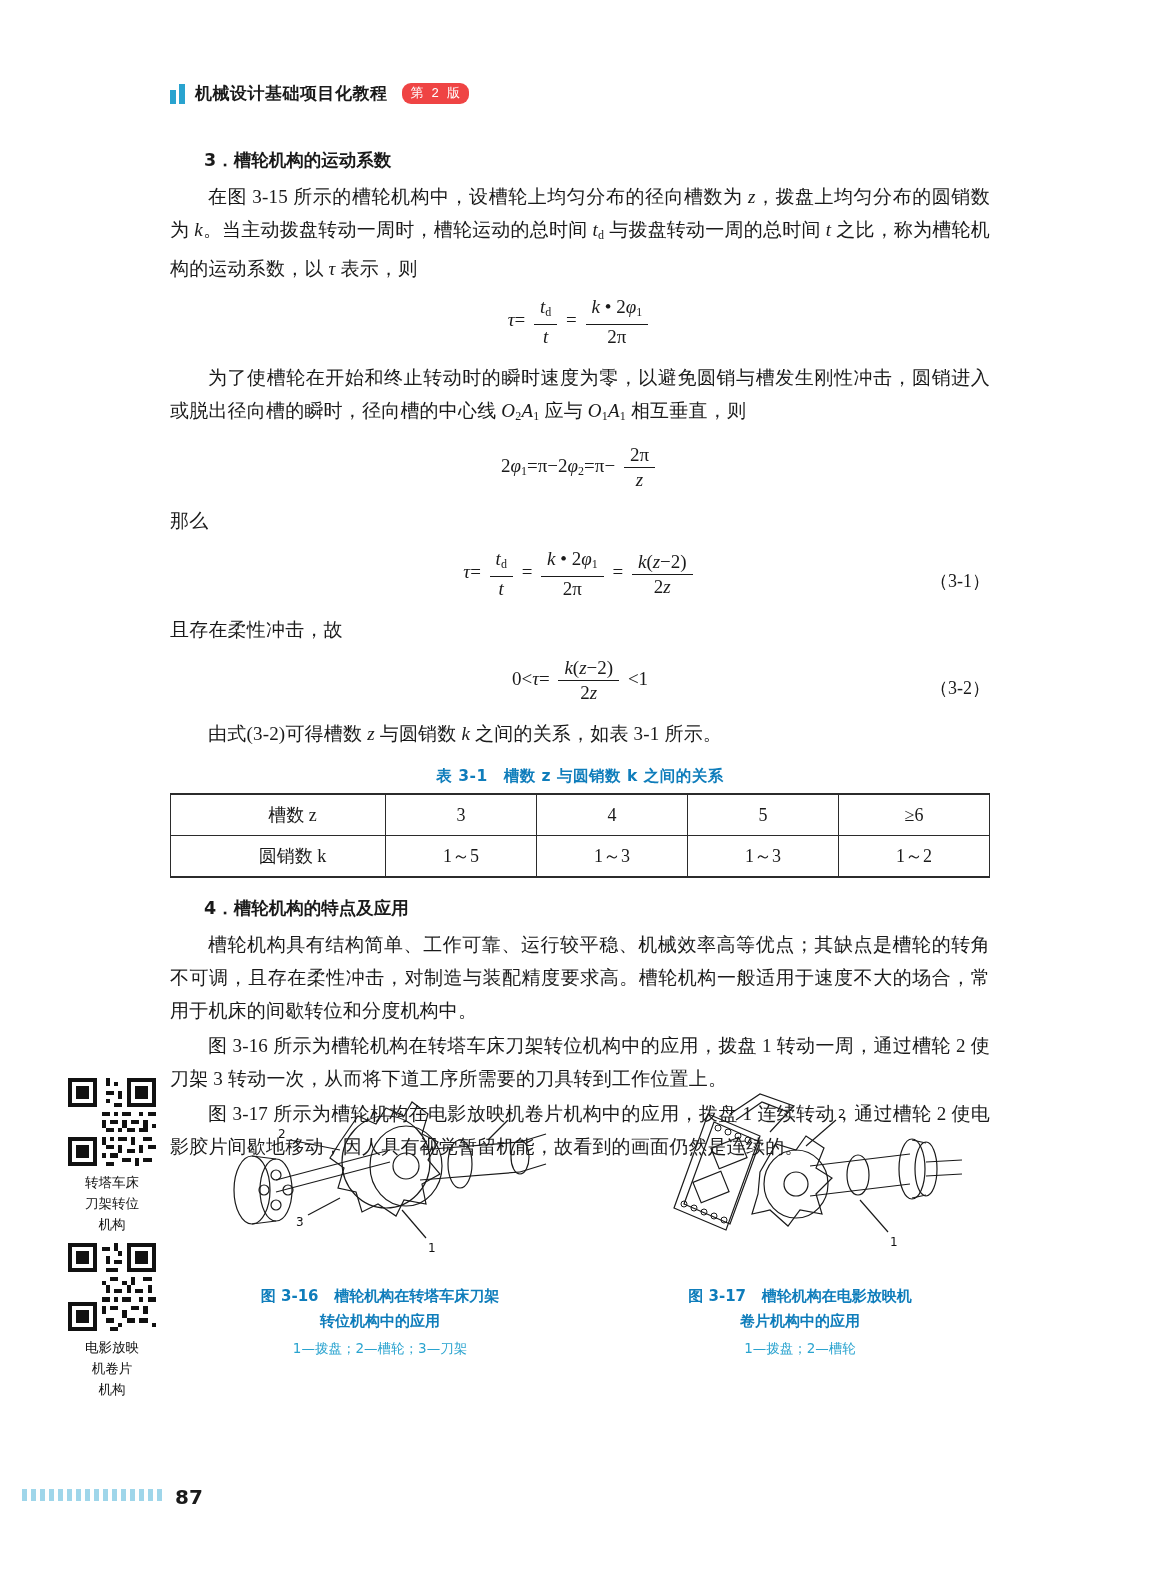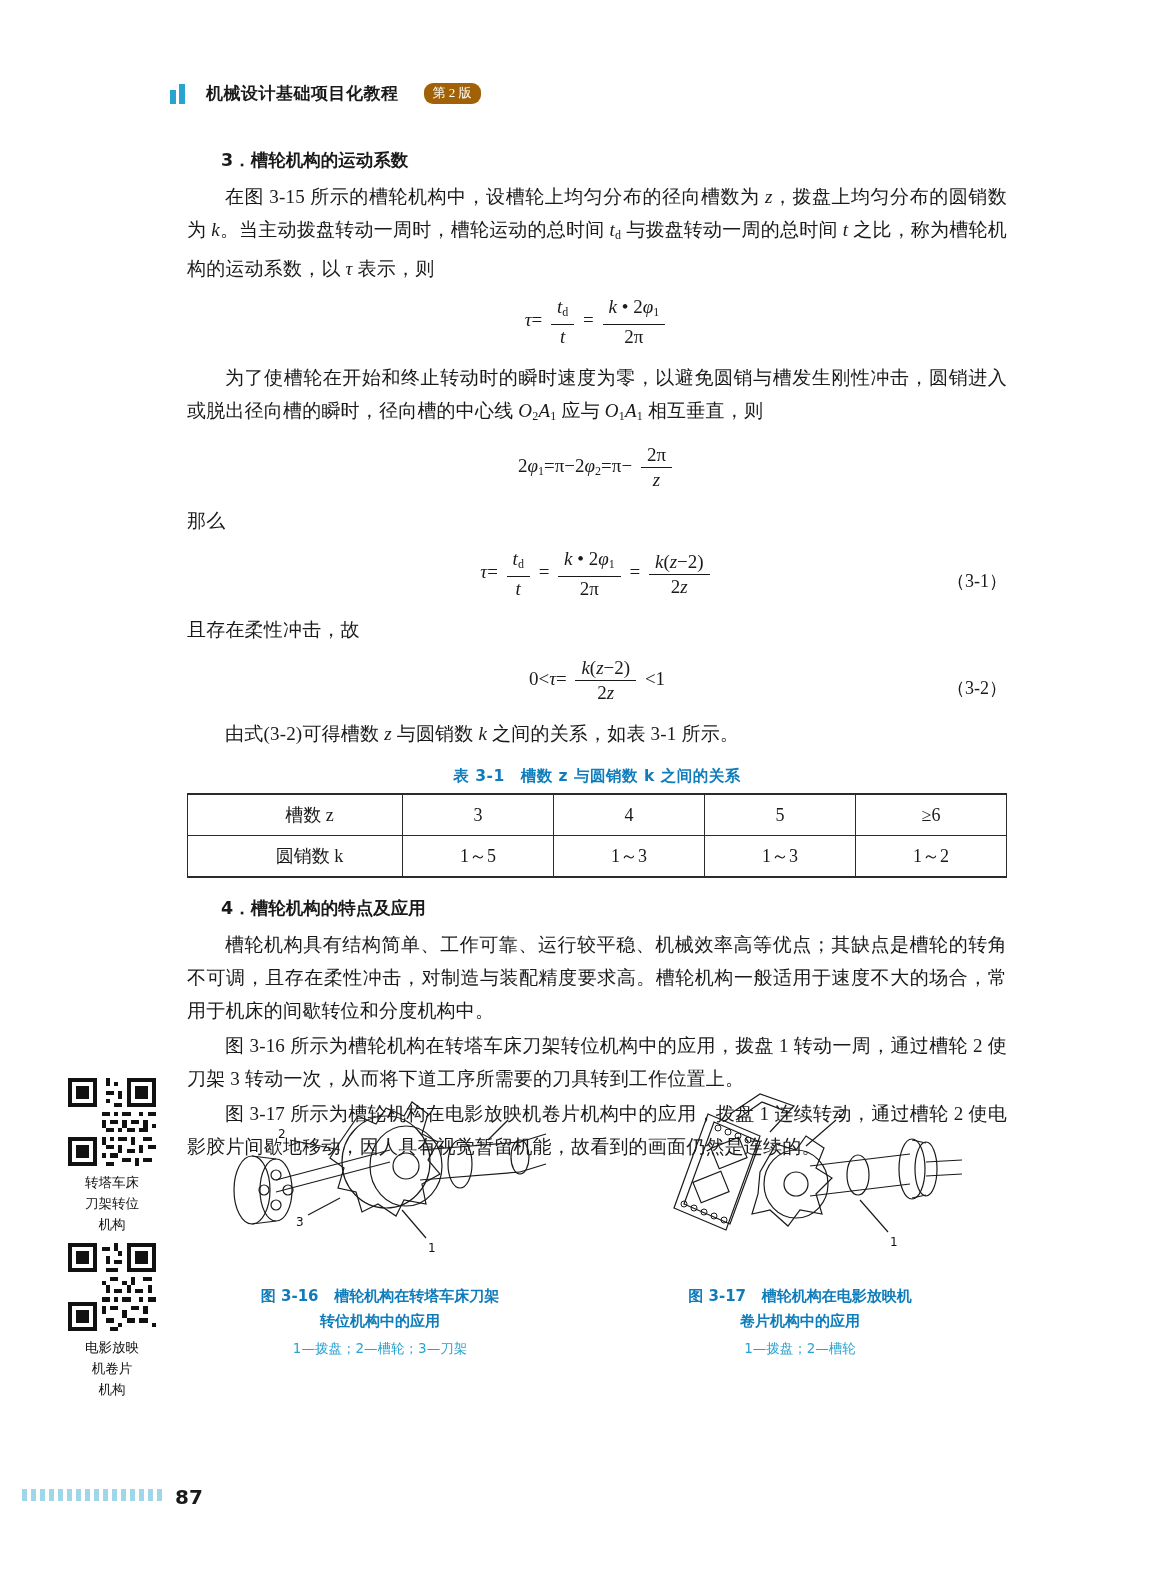--- a/index.html
+++ b/index.html
@@ -9,39 +9,39 @@
     font-family:"Liberation Serif", serif;
     color:#1a1a1a;
     position:relative;
     overflow:hidden;
   }
   .page{position:absolute;inset:0;}
 
   
   .header{
     position:absolute;left:170px;top:82px;width:820px;
-    display:flex;align-items:center;gap:21px;
+    display:flex;align-items:center;gap:10px;
   }
   .header-marks{display:flex;gap:3px;align-items:flex-end;}
   .header-marks i{display:block;width:6px;background:#29a3cf;}
   .header-marks i:nth-child(1){height:14px;}
   .header-marks i:nth-child(2){height:20px;}
   .header-title{
     font-family:"DejaVu Sans", sans-serif;
     font-size:17px;font-weight:bold;color:#1a1a1a;letter-spacing:0.5px;
   }
   .edition-badge{
-    font-family:Liberation Serif, serif;
-    font-size:13px;color:#ffffff;background:#a16207;
+    font-family:Liberation Mono, monospace;
+    font-size:13px;color:#ffffff;background:#ef4444;
     border-radius:9px;padding:1px 9px 2px 9px;margin-left:4px;
     display:inline-block;vertical-align:2px;
   }
 
   
-  .content{position:absolute;left:187px;top:130px;width:820px;}
+  .content{position:absolute;left:170px;top:130px;width:820px;}
   h3.sec{
     font-family:"DejaVu Sans", sans-serif;
     font-size:17.5px;font-weight:bold;margin:18px 0 8px 34px;
   }
   p.par{
     font-size:19px;line-height:33px;margin:0 0 2px 0;text-align:justify;
     text-indent:38px;letter-spacing:0.2px;
   }
   p.noindent{text-indent:0;}
   .sub{font-size:12px;vertical-align:-3px;}

